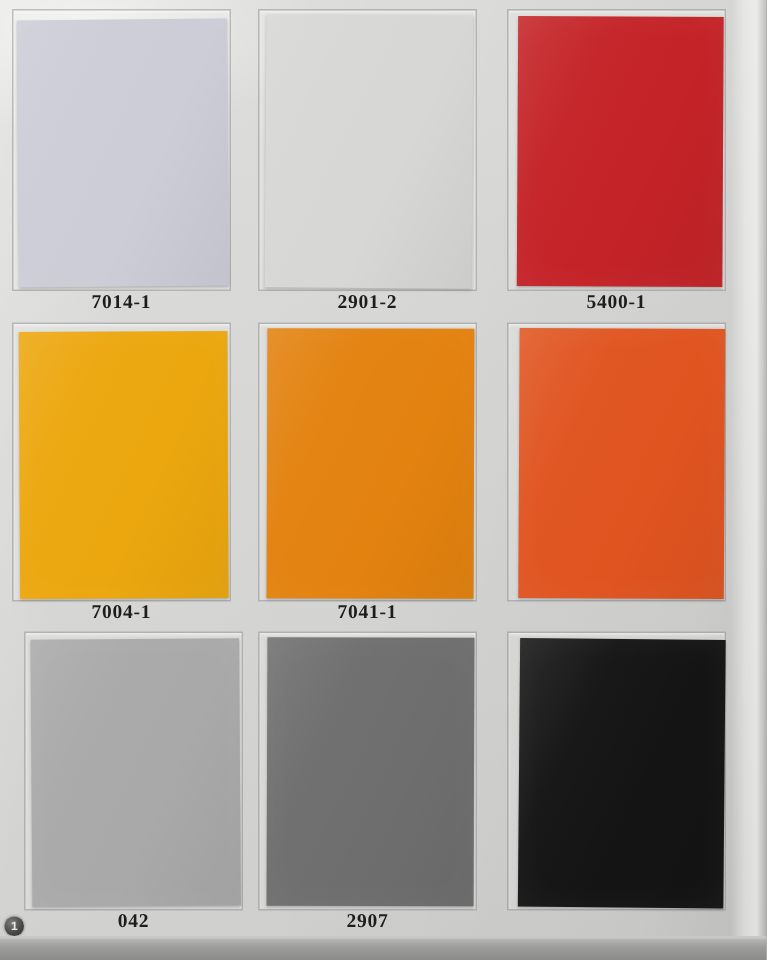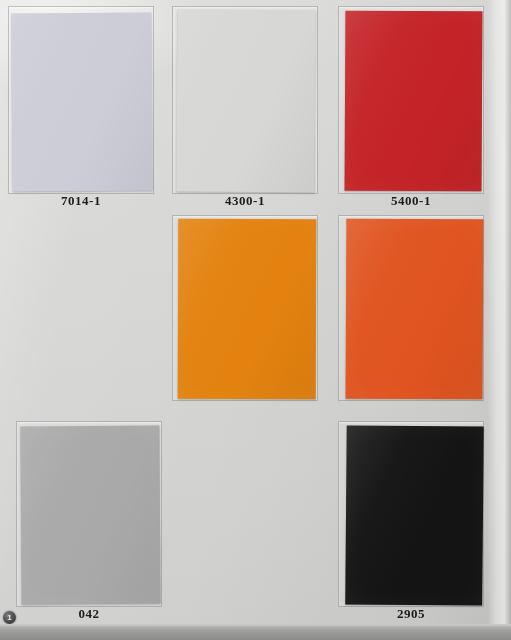--- a/index.html
+++ b/index.html
@@ -164,44 +164,54 @@
 
   <div class="grid" id="grid">
       <div class="cell" style="left: 8px; top: 6px; width: 146px; height: 205px;">
         <div class="pocket" style="width: 144px; height: 186px;"></div>
         <div class="chip" style="left: 4px; top: 7px; width: 140px; height: 178px; background: rgb(205, 205, 216); transform: rotate(-0.5deg);"></div>
         <div class="caption" style="left: 0px; top: 187px; width: 146px;">7014-1</div>
       </div>
       <div class="cell" style="left: 172px; top: 6px; width: 146px; height: 205px;">
         <div class="pocket" style="width: 144px; height: 186px;"></div>
         <div class="chip" style="left: 5px; top: 4px; width: 138px; height: 182px; background: rgb(215, 215, 213); transform: rotate(0.4deg);"></div>
-        <div class="caption" style="left: 0px; top: 187px; width: 146px;">4300-1</div>
+        <div class="caption" style="left: 0px; top: 187px; width: 146px;">2901-2</div>
       </div>
       <div class="cell" style="left: 338px; top: 6px; width: 146px; height: 205px;">
         <div class="pocket" style="width: 144px; height: 186px;"></div>
         <div class="chip" style="left: 7px; top: 5px; width: 137px; height: 180px; background: rgb(196, 35, 39); transform: rotate(0.3deg);"></div>
         <div class="caption" style="left: 0px; top: 187px; width: 146px;">5400-1</div>
       </div>
+      <div class="cell" style="left: 8px; top: 215px; width: 146px; height: 203px;">
+        <div class="pocket" style="width: 144px; height: 184px;"></div>
+        <div class="chip" style="left: 5px; top: 6px; width: 139px; height: 178px; background: rgb(236, 167, 14); transform: rotate(-0.3deg);"></div>
+        <div class="caption" style="left: 0px; top: 185px; width: 146px;">7004-1</div>
+      </div>
       <div class="cell" style="left: 172px; top: 215px; width: 146px; height: 203px;">
         <div class="pocket" style="width: 144px; height: 184px;"></div>
         <div class="chip" style="left: 6px; top: 4px; width: 138px; height: 180px; background: rgb(227, 130, 15); transform: rotate(0.2deg);"></div>
+        <div class="caption" style="left: 0px; top: 185px; width: 146px;">7041-1</div>
       </div>
       <div class="cell" style="left: 338px; top: 215px; width: 146px; height: 203px;">
         <div class="pocket" style="width: 144px; height: 184px;"></div>
         <div class="chip" style="left: 8px; top: 4px; width: 137px; height: 180px; background: rgb(224, 84, 32); transform: rotate(0.3deg);"></div>
       </div>
       <div class="cell" style="left: 16px; top: 421px; width: 146px; height: 203px;">
         <div class="pocket" style="width: 144px; height: 184px;"></div>
         <div class="chip" style="left: 5px; top: 5px; width: 139px; height: 178px; background: rgb(169, 169, 169); transform: rotate(-0.4deg);"></div>
         <div class="caption" style="left: 0px; top: 185px; width: 146px;">042</div>
       </div>
+      <div class="cell" style="left: 172px; top: 421px; width: 146px; height: 203px;">
+        <div class="pocket" style="width: 144px; height: 184px;"></div>
+        <div class="chip" style="left: 6px; top: 4px; width: 138px; height: 179px; background: rgb(110, 110, 110); transform: rotate(0.2deg);"></div>
+        <div class="caption" style="left: 0px; top: 185px; width: 146px;">2907</div>
+      </div>
       <div class="cell" style="left: 338px; top: 421px; width: 146px; height: 203px;">
         <div class="pocket" style="width: 144px; height: 184px;"></div>
         <div class="chip" style="left: 8px; top: 5px; width: 137px; height: 179px; background: rgb(20, 20, 20); transform: rotate(0.5deg);"></div>
-        <div class="caption" style="left: 0px; top: 185px; width: 146px;">2905</div>
       </div>
     </div>
 
   <div class="page-badge">1</div>
 
   <div class="board-bottom-lip"></div>
   <div class="board-bottom-shadow"></div>
 
 </div>
 

